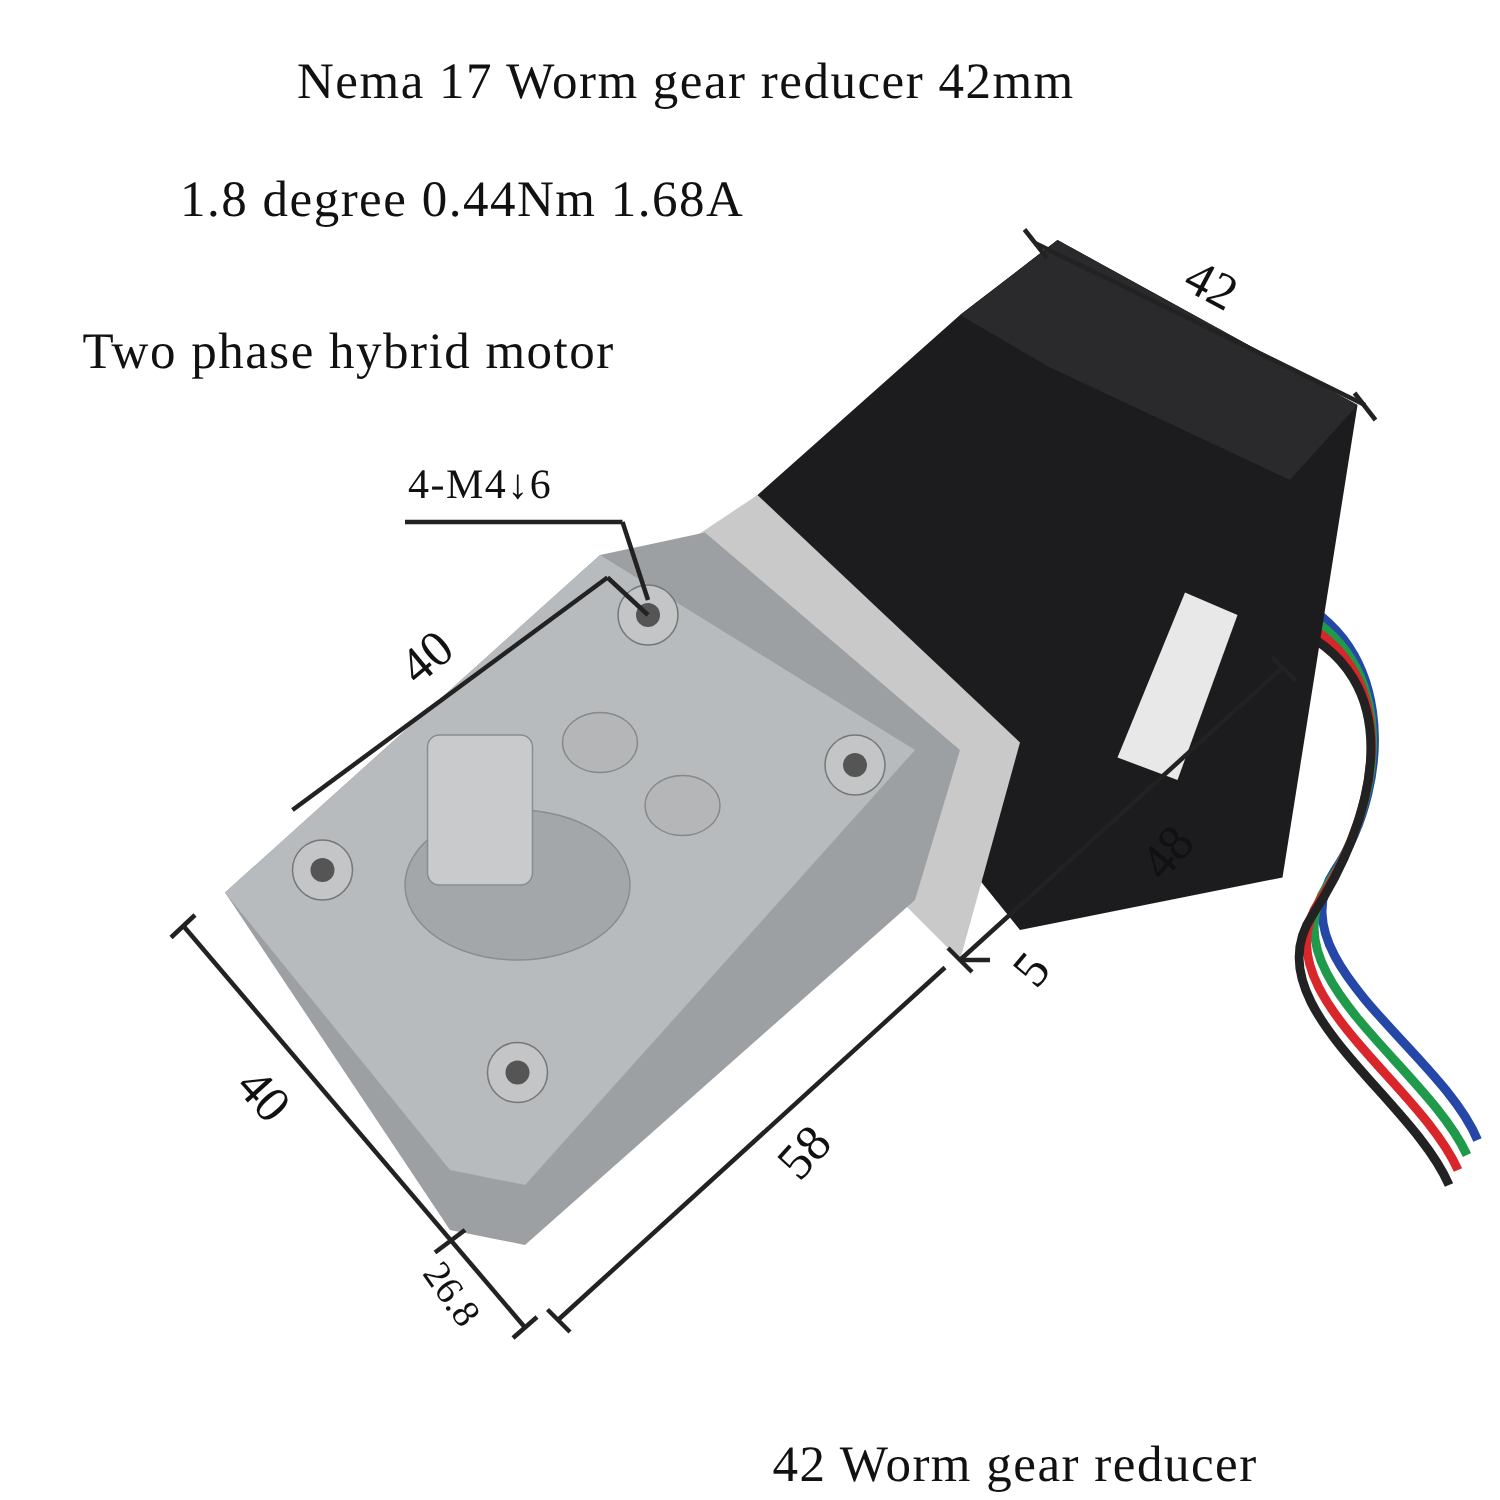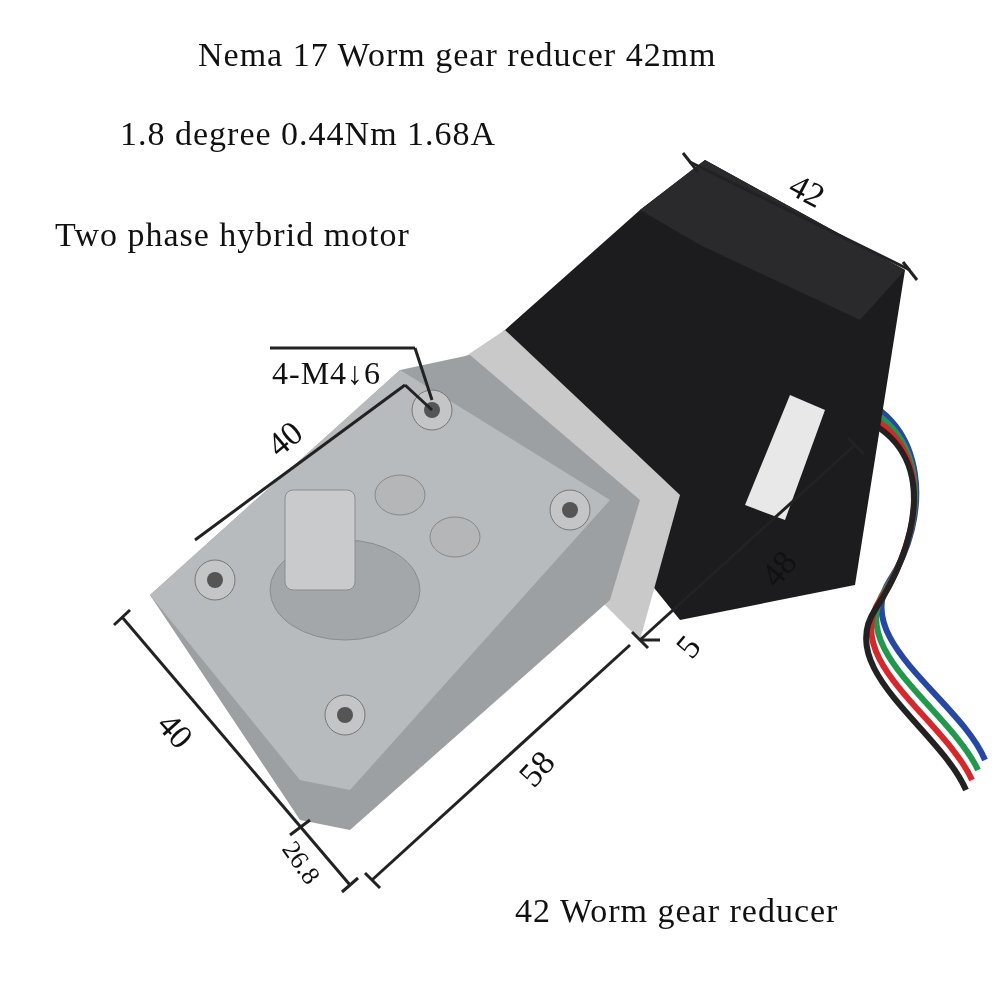--- a/index.html
+++ b/index.html
@@ -62,22 +62,22 @@
     <line x1="195" y1="540" x2="405" y2="385"></line>
       <line x1="405" y1="385" x2="432" y2="410"></line>
     <line x1="270" y1="348" x2="415" y2="348"></line>
       <line x1="415" y1="348" x2="432" y2="400"></line>
   </g>
 </svg>
 
 <div class="txt" style="left:186px;top:36px;margin-left:12px;">Nema 17 Worm gear reducer 42mm</div>
 <div class="txt" style="left:120px;top:115px;">1.8 degree 0.44Nm 1.68A</div>
 <div class="txt" style="left:55px;top:216px;">Two phase hybrid motor</div>
-<div class="txt" style="left:272px;top:308px;font-size:32px;margin-top:47px;">4-M4↓6</div>
-<div class="txt" style="left:515px;top:892px;">42 Worm gear reducer</div>
+<div class="txt" style="left:272px;top:308px;font-size:28px;">4-M4↓6</div>
+<div class="txt" style="left:515px;top:958px;">42 Worm gear reducer</div>
 
 <div class="dim" style="left:790px;top:172px;transform:rotate(28deg);">42</div>
 <div class="dim" style="left:762px;top:550px;transform:rotate(-50deg);">48</div>
 <div class="dim" style="left:680px;top:628px;transform:rotate(-50deg);">5</div>
 <div class="dim" style="left:268px;top:420px;transform:rotate(-40deg);">40</div>
 <div class="dim" style="left:158px;top:712px;transform:rotate(48deg);">40</div>
 <div class="dim" style="left:520px;top:750px;transform:rotate(-48deg);">58</div>
 <div class="dim" style="left:278px;top:848px;font-size:26px;transform:rotate(55deg);">26.8</div>
 
 </body></html>

